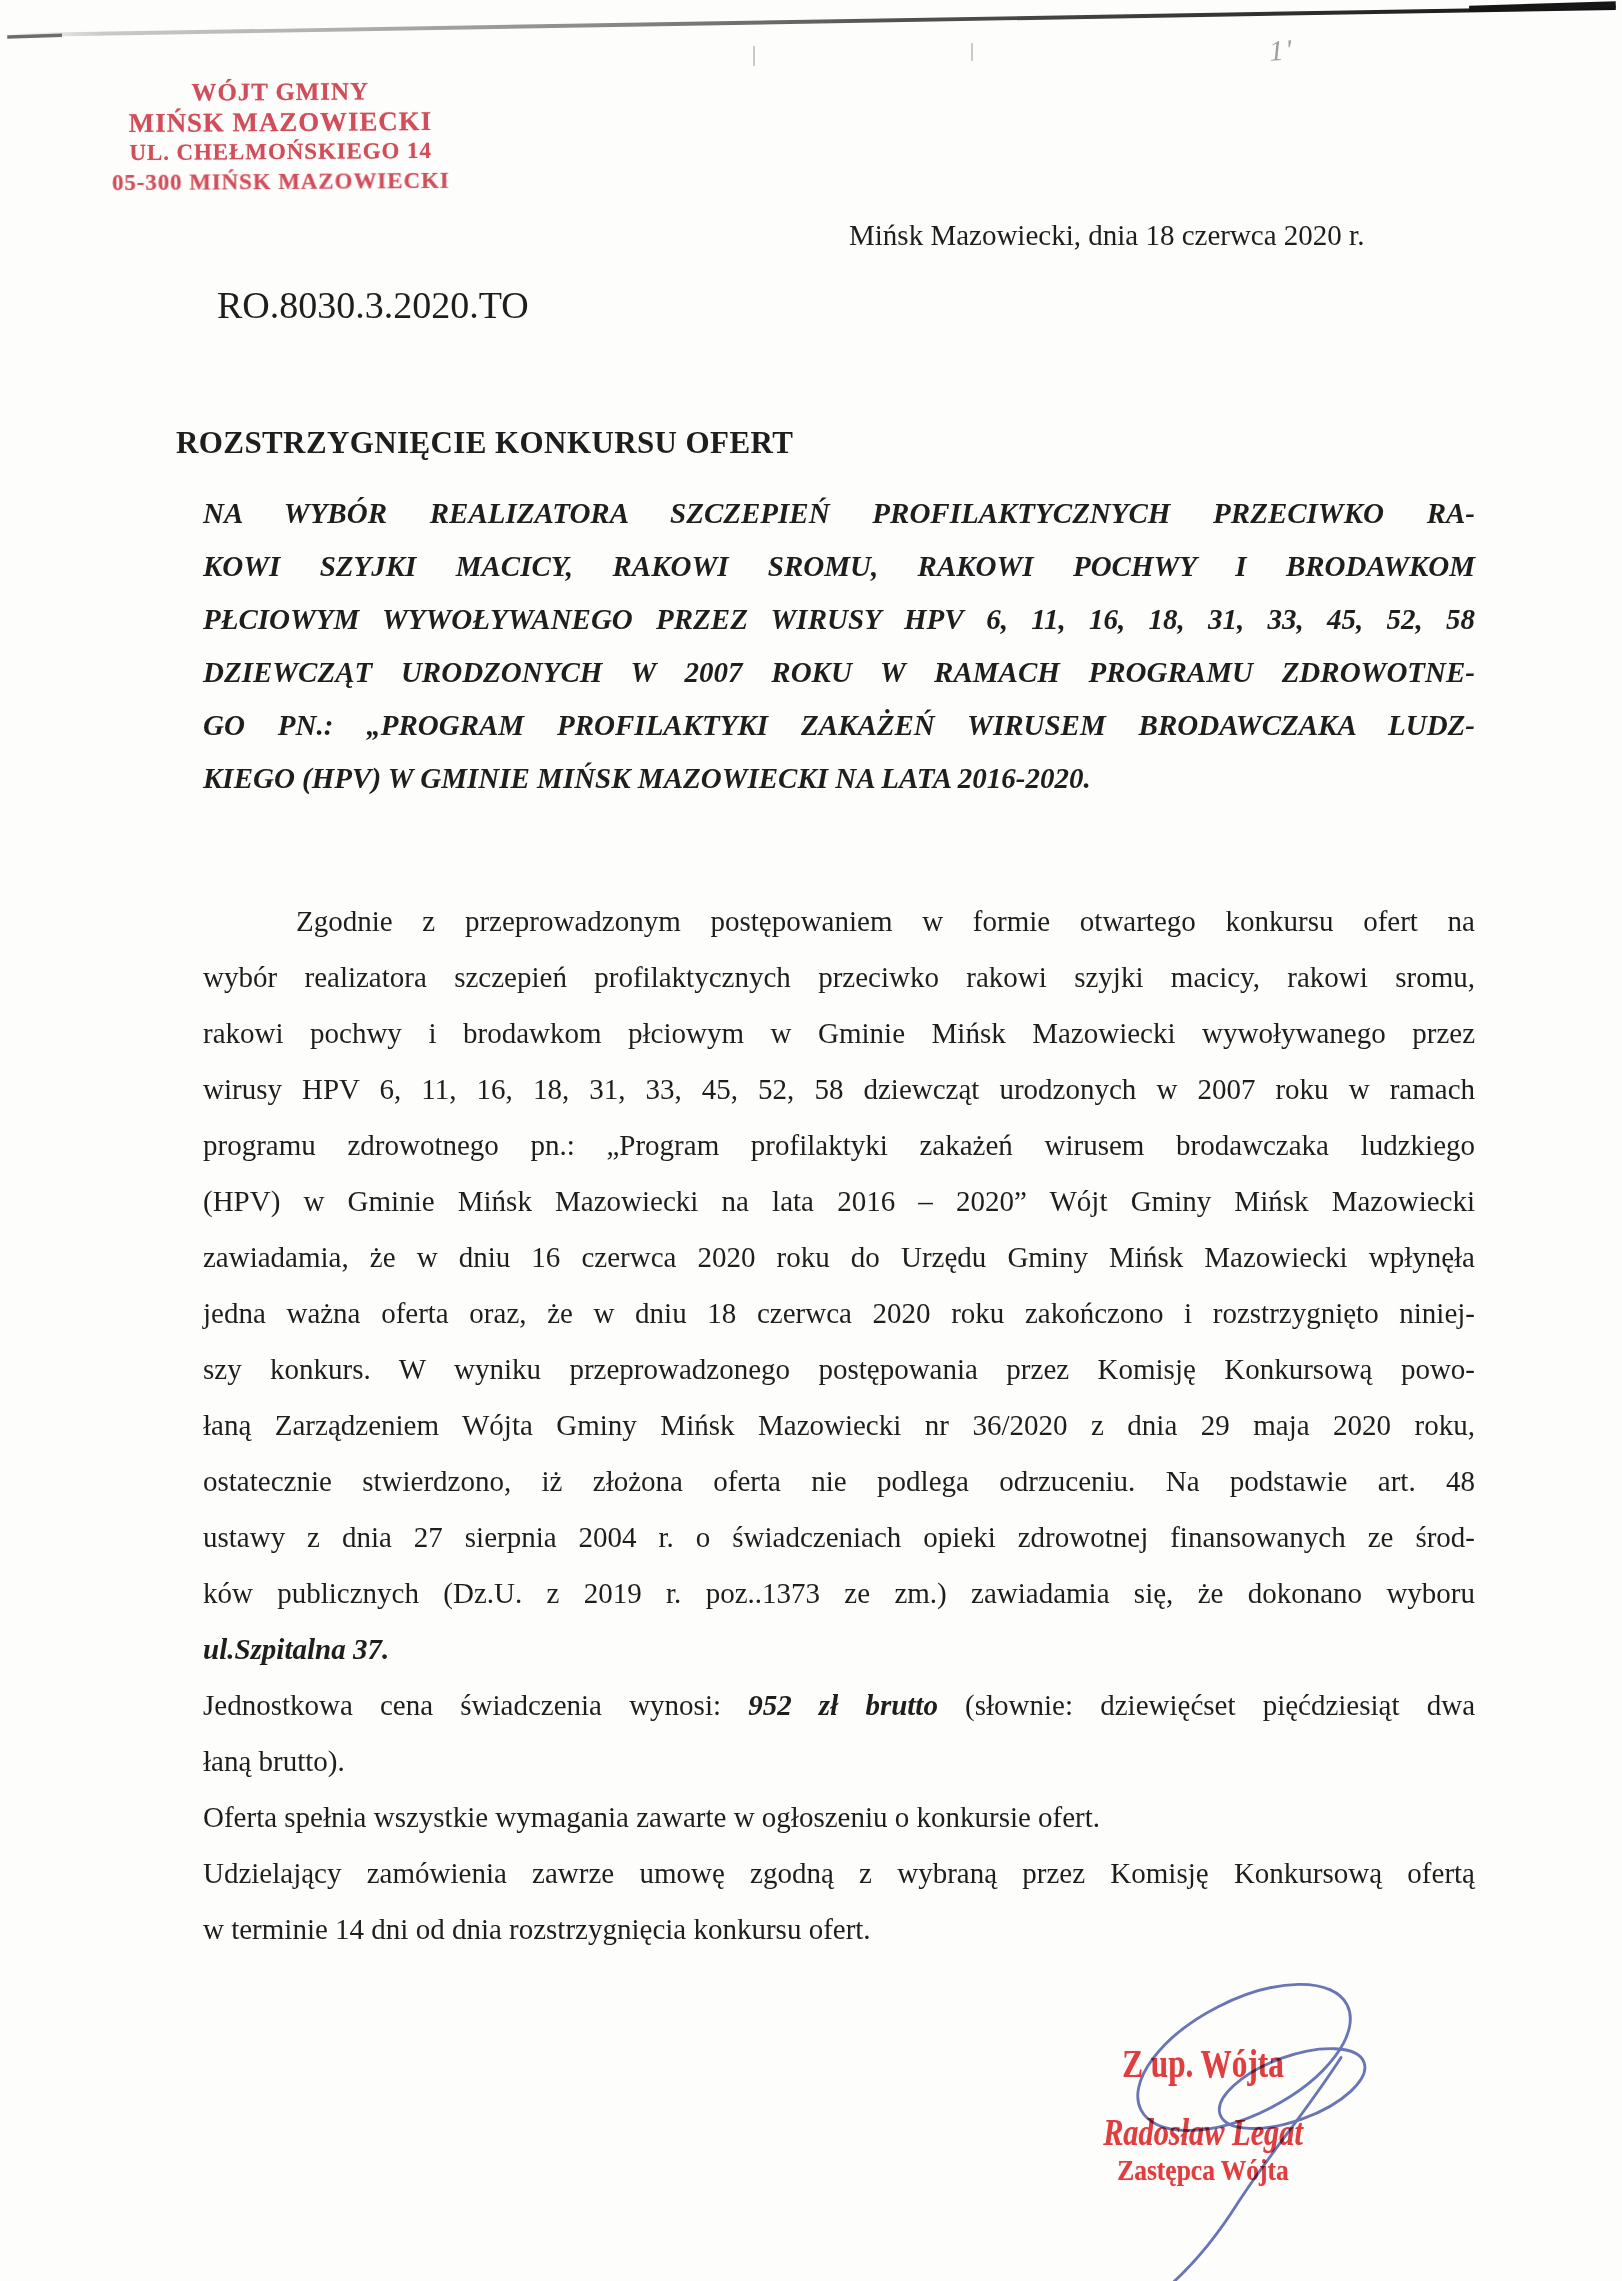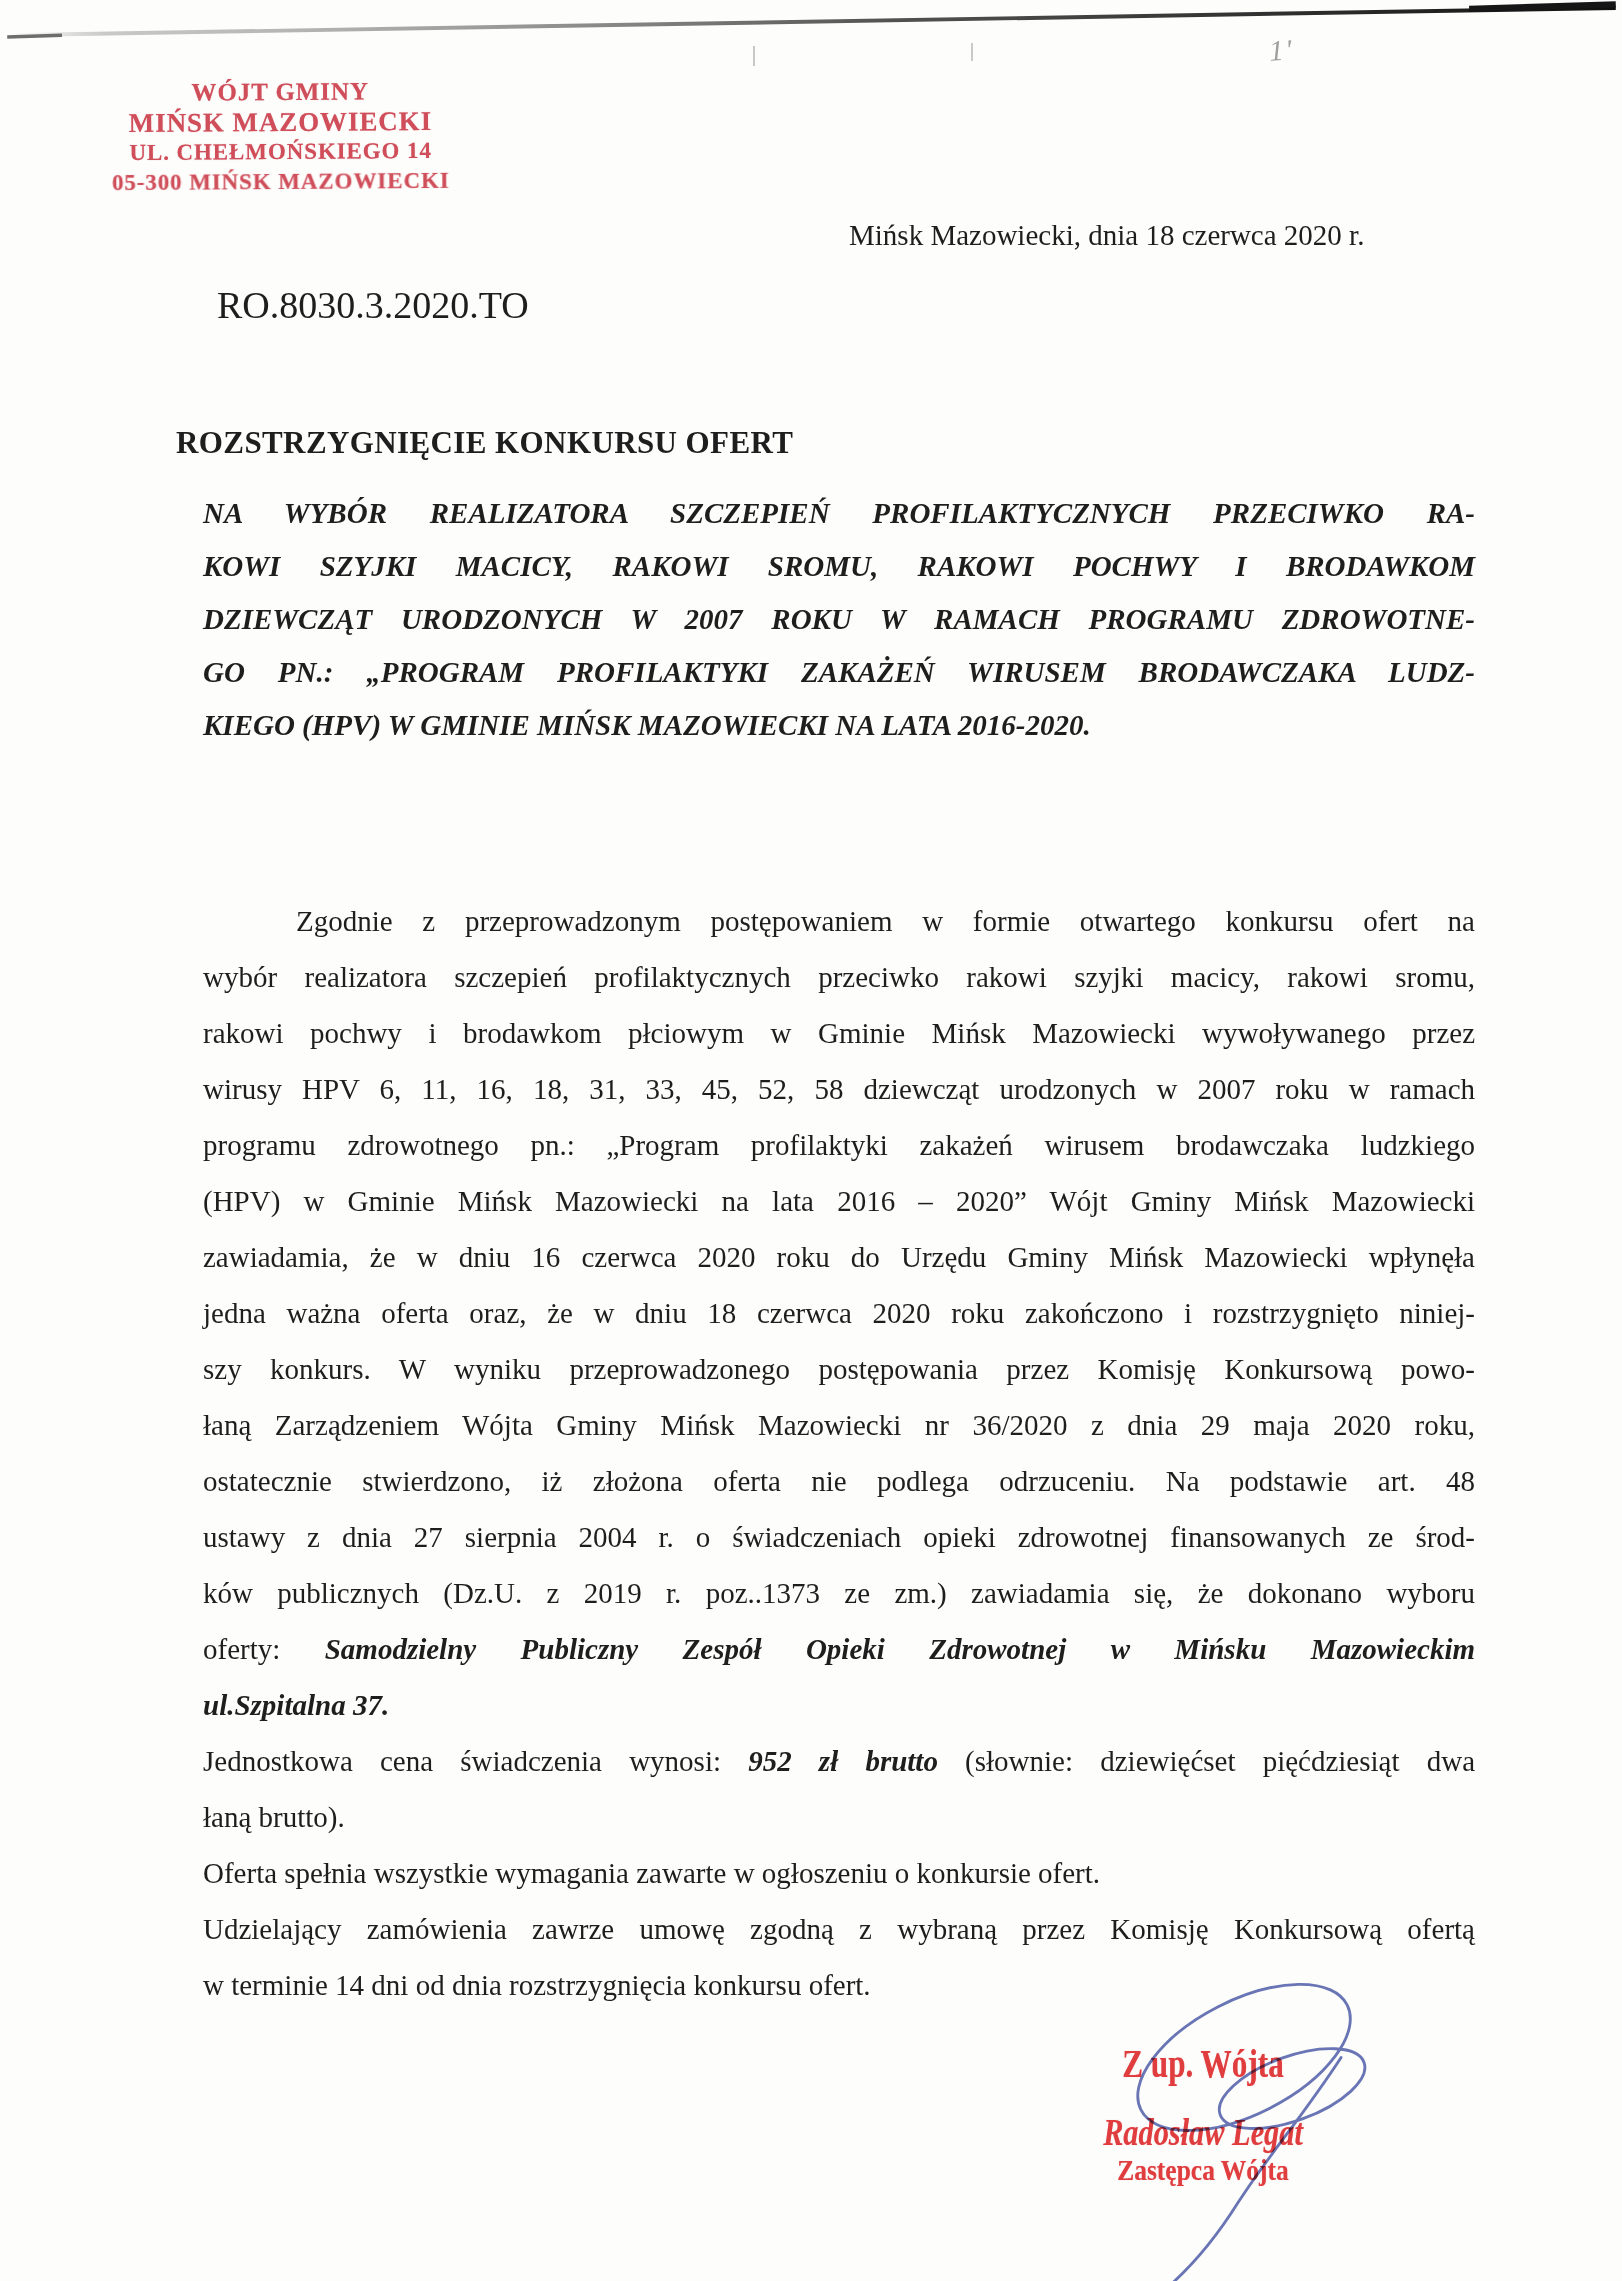--- a/index.html
+++ b/index.html
@@ -95,40 +95,40 @@
 
   <div class="dateline">Mińsk Mazowiecki, dnia 18 czerwca 2020 r.</div>
 
   <div class="reference">RO.8030.3.2020.TO</div>
 
   <div class="doc-title">ROZSTRZYGNIĘCIE KONKURSU OFERT</div>
 
   <div class="subject-par">
       <div class="line just"><span class="b">NA WYBÓR REALIZATORA SZCZEPIEŃ PROFILAKTYCZNYCH PRZECIWKO RA-</span></div>
       <div class="line just"><span class="b">KOWI SZYJKI MACICY, RAKOWI SROMU, RAKOWI POCHWY I BRODAWKOM</span></div>
+      <div class="line just"><span class="b">PŁCIOWYM WYWOŁYWANEGO PRZEZ WIRUSY HPV 6, 11, 16, 18, 31, 33, 45, 52, 58</span></div>
       <div class="line just"><span class="b">DZIEWCZĄT URODZONYCH W 2007 ROKU W RAMACH PROGRAMU ZDROWOTNE-</span></div>
       <div class="line just"><span class="b">GO PN.: „PROGRAM PROFILAKTYKI ZAKAŻEŃ WIRUSEM BRODAWCZAKA LUDZ-</span></div>
       <div class="line"><span class="b">KIEGO (HPV) W GMINIE MIŃSK MAZOWIECKI NA LATA 2016-2020.</span></div>
     </div>
 
   <div class="body-par">
       <div class="line just" style="text-indent: 93px;"><span>Zgodnie z przeprowadzonym postępowaniem w formie otwartego konkursu ofert na</span></div>
       <div class="line just"><span>wybór realizatora szczepień profilaktycznych przeciwko rakowi szyjki macicy, rakowi sromu,</span></div>
       <div class="line just"><span>rakowi pochwy i brodawkom płciowym w Gminie Mińsk Mazowiecki wywoływanego przez</span></div>
       <div class="line just"><span>wirusy HPV 6, 11, 16, 18, 31, 33, 45, 52, 58 dziewcząt urodzonych w 2007 roku w ramach</span></div>
       <div class="line just"><span>programu zdrowotnego pn.: „Program profilaktyki zakażeń wirusem brodawczaka ludzkiego</span></div>
       <div class="line just"><span>(HPV) w Gminie Mińsk Mazowiecki na lata 2016 – 2020” Wójt Gminy Mińsk Mazowiecki</span></div>
       <div class="line just"><span>zawiadamia, że w dniu 16 czerwca 2020 roku do Urzędu Gminy Mińsk Mazowiecki wpłynęła</span></div>
       <div class="line just"><span>jedna ważna oferta oraz, że w dniu 18 czerwca 2020 roku zakończono i rozstrzygnięto niniej-</span></div>
       <div class="line just"><span>szy konkurs. W wyniku przeprowadzonego postępowania przez Komisję Konkursową powo-</span></div>
       <div class="line just"><span>łaną Zarządzeniem Wójta Gminy Mińsk Mazowiecki nr 36/2020 z dnia 29 maja 2020 roku,</span></div>
       <div class="line just"><span>ostatecznie stwierdzono, iż złożona oferta nie podlega odrzuceniu. Na podstawie art. 48</span></div>
       <div class="line just"><span>ustawy z dnia 27 sierpnia 2004 r. o świadczeniach opieki zdrowotnej finansowanych ze środ-</span></div>
       <div class="line just"><span>ków publicznych (Dz.U. z 2019 r. poz..1373 ze zm.) zawiadamia się, że dokonano wyboru</span></div>
-      <div class="line just"><span>oferty: </span><span class="b">Samodzielny Publiczny Zespół Opieki Zdrowotnej w Mińsku Mazowieckim</span></div>
       <div class="line"><span class="b">ul.Szpitalna 37.</span></div>
       <div class="line just"><span>Jednostkowa cena świadczenia wynosi: </span><span class="b">952 zł brutto</span><span> (słownie: dziewięćset pięćdziesiąt dwa</span></div>
       <div class="line"><span>łaną brutto).</span></div>
       <div class="line"><span>Oferta spełnia wszystkie wymagania zawarte w ogłoszeniu o konkursie ofert.</span></div>
       <div class="line just"><span>Udzielający zamówienia zawrze umowę zgodną z wybraną przez Komisję Konkursową ofertą</span></div>
       <div class="line"><span>w terminie 14 dni od dnia rozstrzygnięcia konkursu ofert.</span></div>
     </div>
 
   <div class="sig-block">
     <div class="sig-stamp sig-l1">Z up. Wójta</div>

